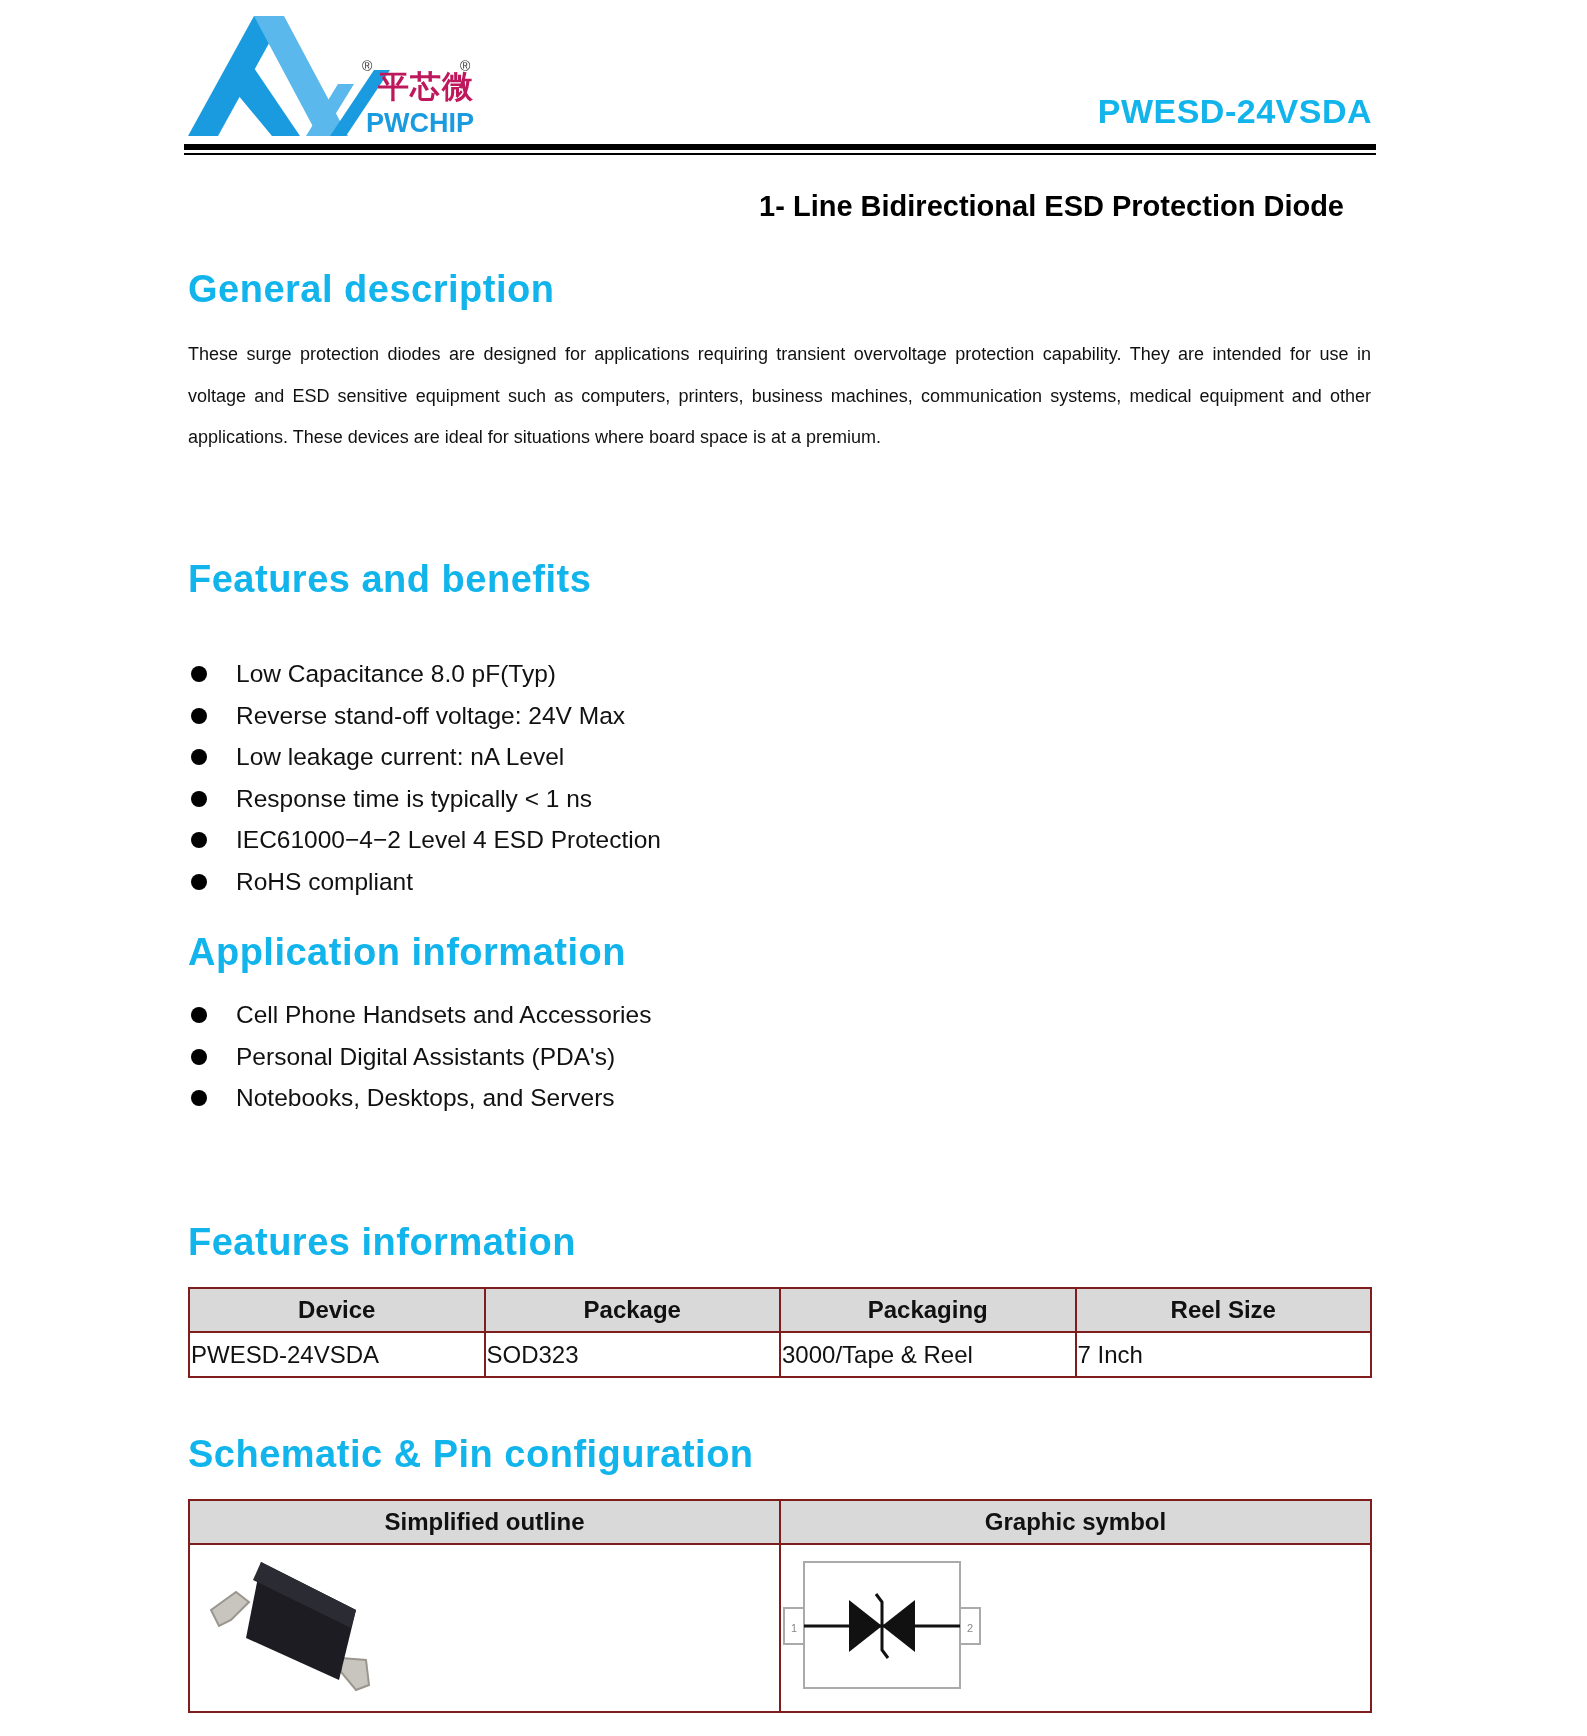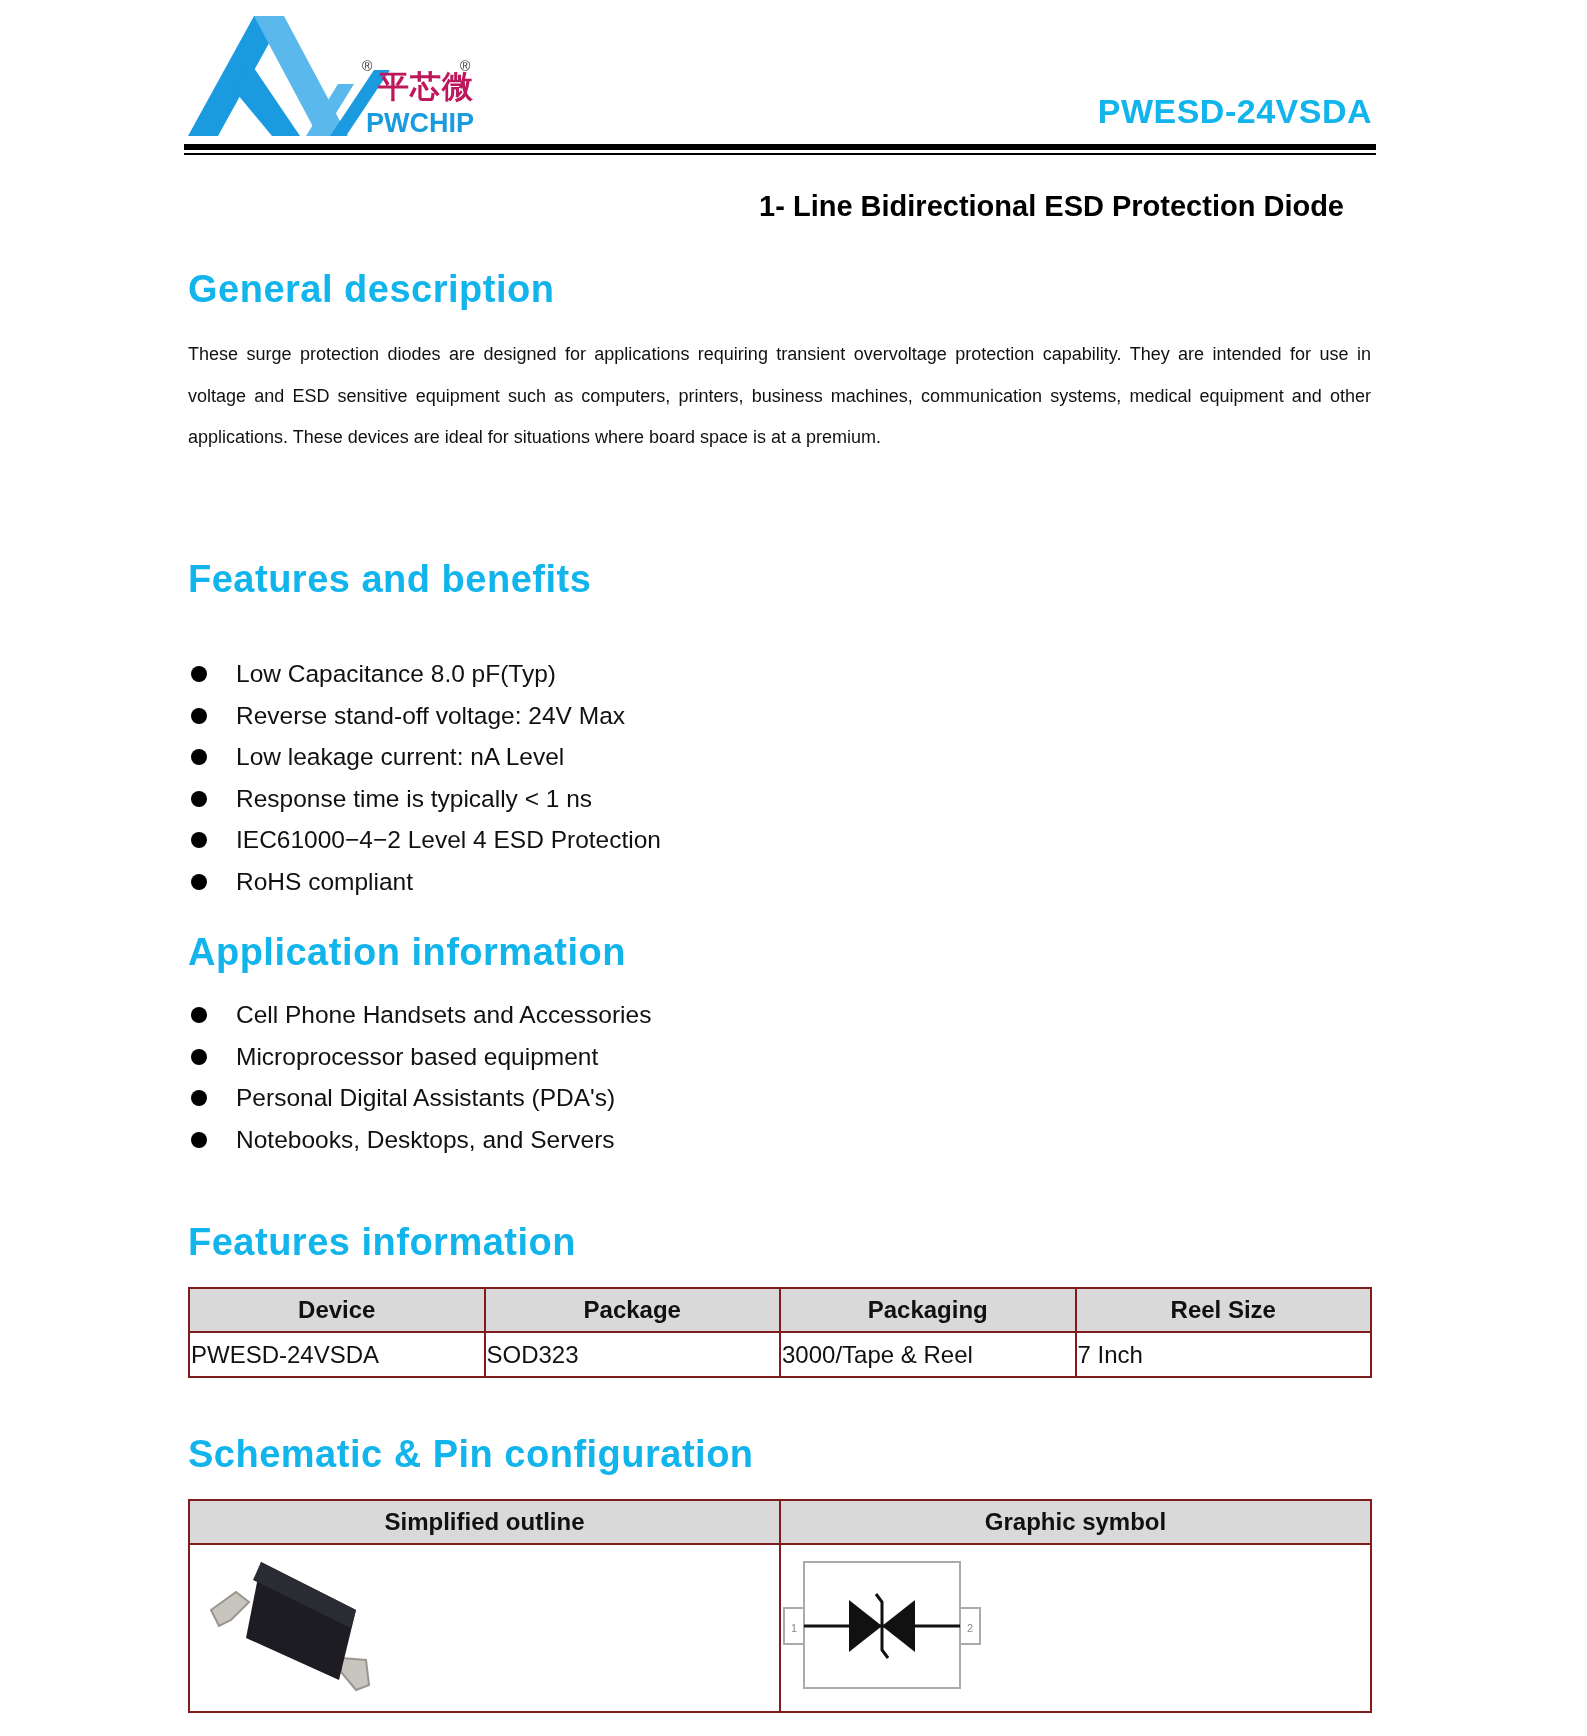--- a/index.html
+++ b/index.html
@@ -57,21 +57,20 @@
   <li><span class="dot"></span><span>Reverse stand-off voltage: 24V Max</span></li>
   <li><span class="dot"></span><span>Low leakage current: nA Level</span></li>
   <li><span class="dot"></span><span>Response time is typically &lt; 1 ns</span></li>
   <li><span class="dot"></span><span>IEC61000−4−2 Level 4 ESD Protection</span></li>
   <li><span class="dot"></span><span>RoHS compliant</span></li>
 </ul>
 
 <div class="abs section-h" style="top:931px;">Application information</div>
 <ul class="abs bullets" style="top:994px;">
   <li><span class="dot"></span><span>Cell Phone Handsets and Accessories</span></li>
-  <li><span class="dot"></span><span>Microprocessor based equipment</span></li>
   <li><span class="dot"></span><span>Personal Digital Assistants (PDA's)</span></li>
   <li><span class="dot"></span><span>Notebooks, Desktops, and Servers</span></li>
 </ul>
 
 <div class="abs section-h" style="top:1221px;">Features information</div>
 <table style="top:1287px;">
   <thead>
     <tr>
       <th>Device</th>
       <th>Package</th>

